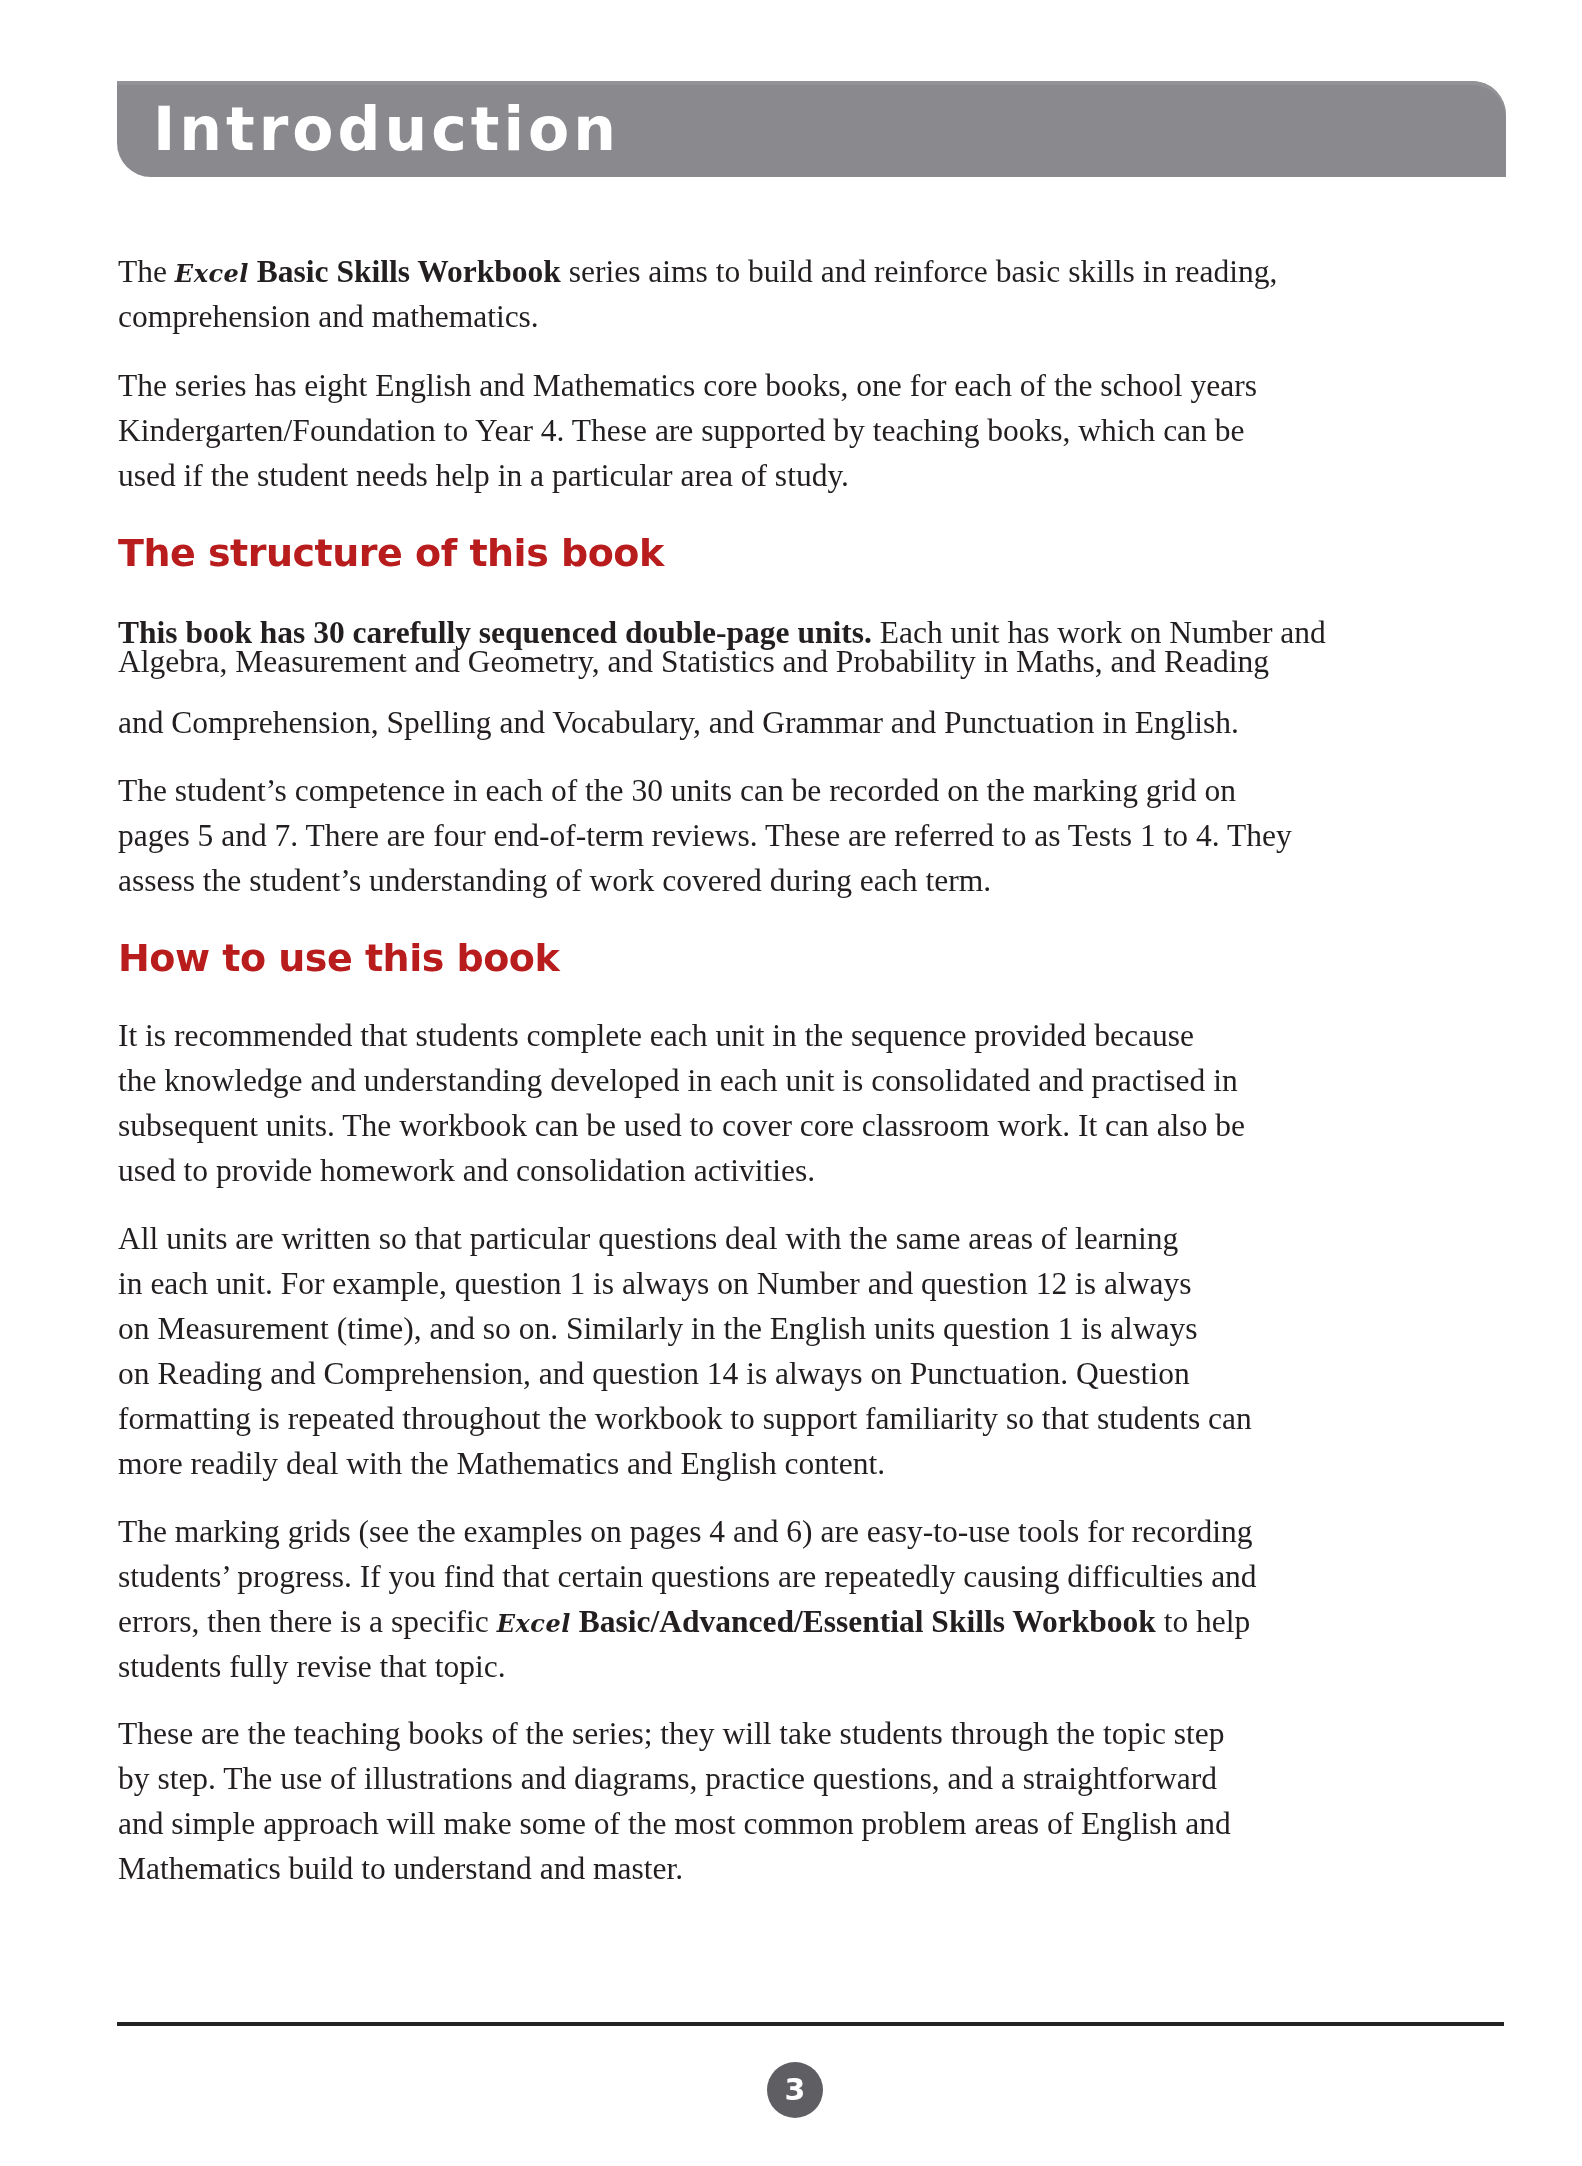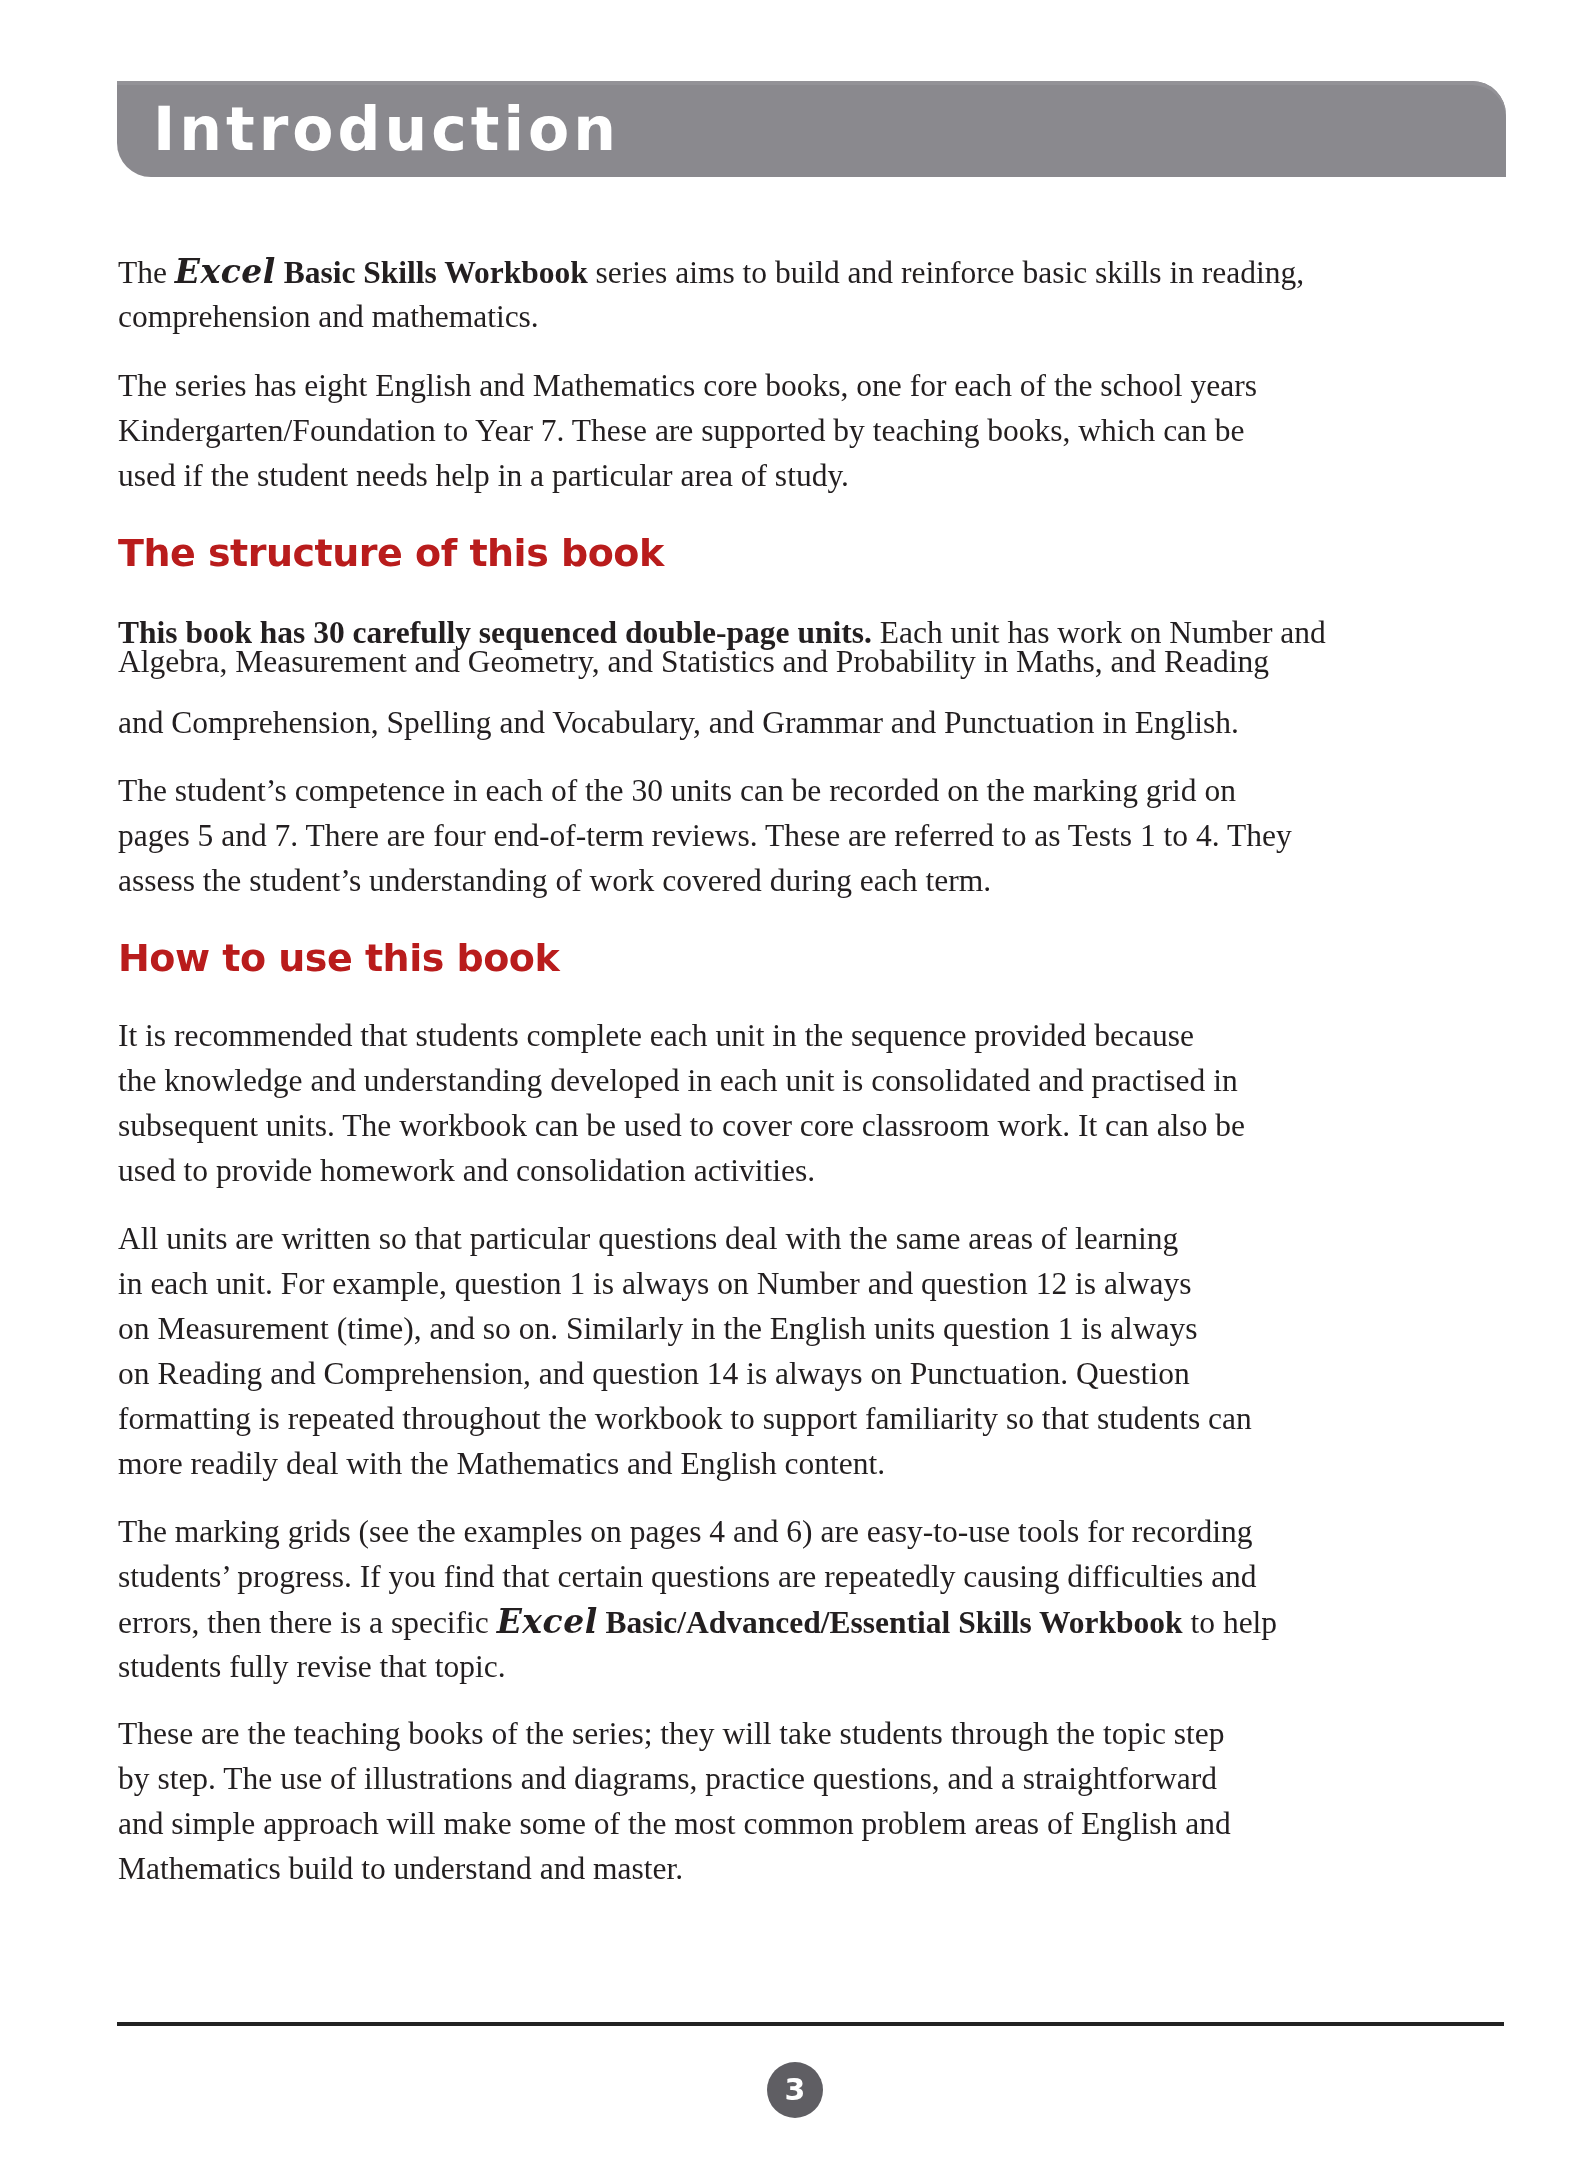--- a/index.html
+++ b/index.html
@@ -18,21 +18,21 @@
     font-family: "DejaVu Sans", sans-serif; font-weight: bold;
     font-size: 60px; letter-spacing: 4px; color: #ffffff; line-height: 76px;
   }
   .line {
     position: absolute; left: 118px; white-space: nowrap;
     font-family: "Liberation Serif", "DejaVu Serif", serif;
     font-size: 31.5px; color: #231f20; line-height: 36px;
   }
   .line b.brand {
     font-family: "DejaVu Serif", serif; font-style: italic; font-weight: bold;
-    font-size: 33px; letter-spacing: 0.5px; text-align: center;
+    font-size: 24px; letter-spacing: 0.5px; text-align: center;
   }
   .line .semi { font-weight: bold; margin-top: 32px; }
   .section-heading {
     position: absolute; left: 118px; white-space: nowrap;
     font-family: "DejaVu Sans", sans-serif; font-weight: bold;
     font-size: 38px; color: #b91c1c; line-height: 44px; letter-spacing: -0.5px;
   }
   .footer-rule {
     position: absolute; left: 117px; top: 2022px; width: 1387px; height: 4px; background: #222222;
   }
@@ -47,21 +47,21 @@
 <body>
 
 <div class="header-bar">
   <div class="header-title">Introduction</div>
 </div>
 
 <div class="line" style="top:254px"><span>The </span><b class="brand">Excel</b><span class="semi"> Basic Skills Workbook</span><span> series aims to build and reinforce basic skills in reading,</span></div>
 <div class="line" style="top:299px">comprehension and mathematics.</div>
 
 <div class="line" style="top:368px">The series has eight English and Mathematics core books, one for each of the school years</div>
-<div class="line" style="top:413px">Kindergarten/Foundation to Year 7. These are supported by teaching books, which can be</div>
+<div class="line" style="top:413px">Kindergarten/Foundation to Year 4. These are supported by teaching books, which can be</div>
 <div class="line" style="top:458px">used if the student needs help in a particular area of study.</div>
 
 <div class="section-heading" style="top:531px">The structure of this book</div>
 
 <div class="line" style="top:615px"><span class="semi">This book has 30 carefully sequenced double-page units.</span><span> Each unit has work on Number and</span></div>
 <div class="line" style="top:644px">Algebra, Measurement and Geometry, and Statistics and Probability in Maths, and Reading</div>
 <div class="line" style="top:705px">and Comprehension, Spelling and Vocabulary, and Grammar and Punctuation in English.</div>
 
 <div class="line" style="top:773px">The student’s competence in each of the 30 units can be recorded on the marking grid on</div>
 <div class="line" style="top:818px">pages 5 and 7. There are four end-of-term reviews. These are referred to as Tests 1 to 4. They</div>

